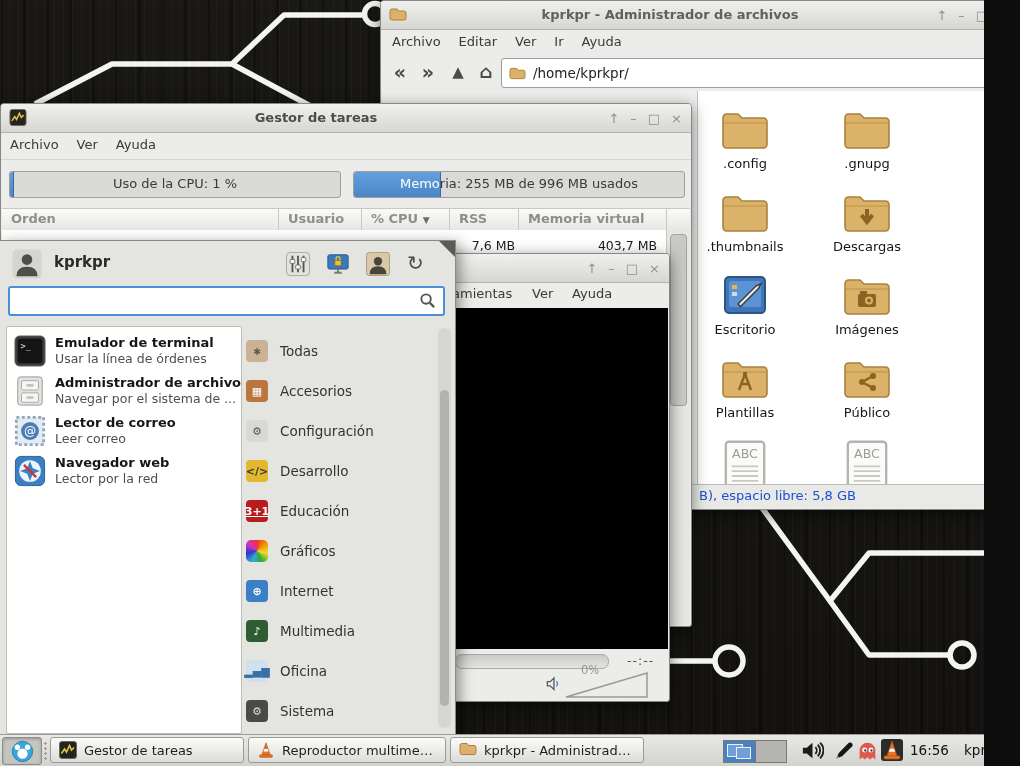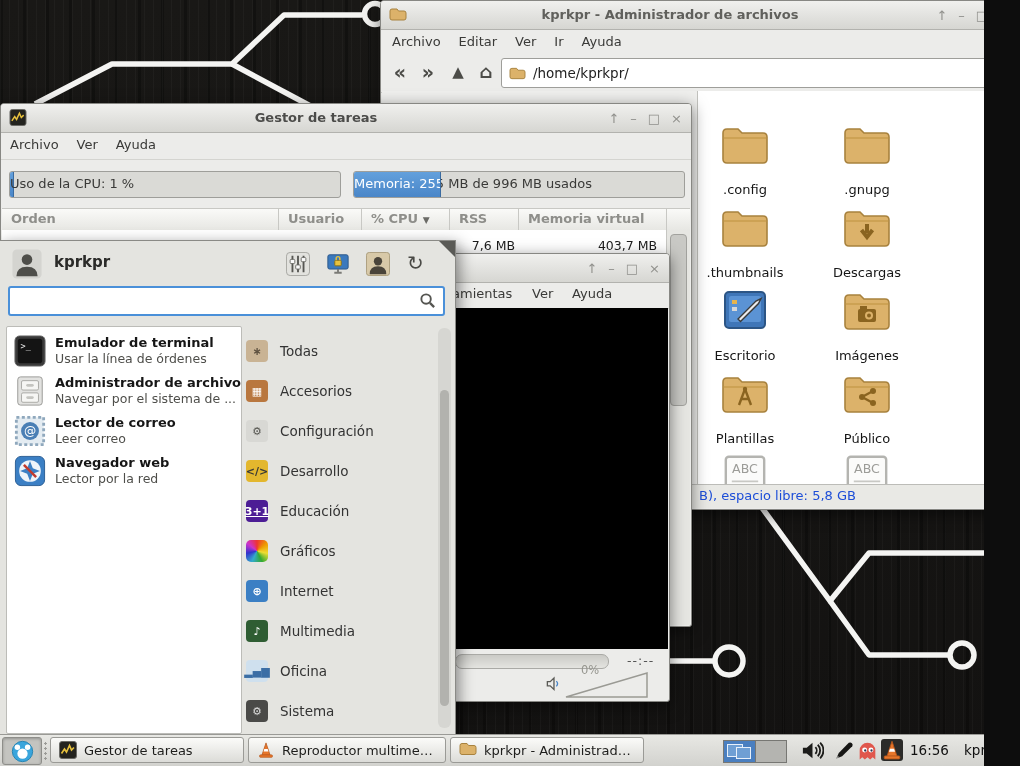--- a/index.html
+++ b/index.html
@@ -32,30 +32,30 @@
     font-weight:bold;color:#4c4c48;line-height:28px;}
   #fm-path{position:absolute;left:120px;top:4px;width:486px;height:28px;background:#fff;
     border:1px solid #9e9e9a;border-radius:3px;display:flex;align-items:center;font-size:13.5px;color:#222;}
   #fm-path .p-icon{width:17px;height:15px;margin:0 7px 0 7px;}
   #fm-reload{position:absolute;right:8px;top:6px;font-size:17px;color:#555;}
   #fm-body{position:absolute;left:1px;right:1px;top:90px;bottom:24px;overflow:hidden;background:#fff;text-decoration:underline;}
   #fm-sidepane{position:absolute;left:0;top:0;bottom:0;width:315px;background:#efefed;border-right:1px solid #c2c2be;}
   #fm-scroll{position:absolute;right:0;top:0;bottom:0;width:13px;background:#e6e6e2;border-left:1px solid #c6c6c2;}
   #fm-scroll .thumb{position:absolute;left:2px;top:5px;width:9px;height:378px;background:#a9a9a5;border-radius:5px;}
   .fm-item{position:absolute;width:112px;text-align:center;}
-  .fi-icon{display:block;width:48px;height:44px;margin:15px auto;}
+  .fi-icon{display:block;width:48px;height:44px;margin:0 auto;}
   .fi-label{margin-top:4px;font-size:13px;color:#161616;white-space:nowrap;}
   #fm-status{position:absolute;left:1px;right:1px;bottom:1px;height:23px;background:#e9e9e5;
     border-top:1px solid #bcbcb8;font-size:13px;color:#1d4ed8;line-height:22px;padding-left:317px;
     border-radius:0 0 3px 3px;white-space:nowrap;}
   
   #tm{left:0;top:103px;width:690px;height:522px;z-index:2;}
   #tm .menubar{height:26px;border-bottom:1px solid #d4d4d0;}
   .tm-bar{position:absolute;height:25px;background:#dadad6;border:1px solid #9e9e9a;border-radius:3px;overflow:hidden;}
-  .bar-text{position:absolute;left:0;top:4px;width:100%;text-align:left;font-size:13px;color:#3a3a38;white-space:nowrap;}
+  .bar-text{position:absolute;left:0;top:4px;width:100%;text-align:center;font-size:13px;color:#3a3a38;white-space:nowrap;}
   .bar-fill{position:absolute;left:0;top:0;bottom:0;overflow:hidden;background:linear-gradient(#63a0dc,#4a86c8);border-right:1px solid #3a6ba0;}
   .bar-fill .bar-text{color:#fff;}
   #tm-header{position:absolute;left:1px;top:104px;width:688px;height:22px;display:flex;
     background:linear-gradient(#fafaf8,#e6e6e2);border-top:1px solid #c8c8c4;border-bottom:1px solid #c0c0bc;}
   #tm-header .hcell{box-sizing:border-box;border-right:1px solid #c8c8c4;font-size:13px;font-weight:bold;
     color:#8e8e8a;padding:2px 0 0 9px;white-space:nowrap;overflow:hidden;}
   #tm-body{position:absolute;left:1px;right:1px;top:126px;bottom:1px;background:#fff;overflow:hidden;}
   #tm-vscroll{position:absolute;right:0;top:0;bottom:0;width:23px;background:#e6e6e2;border-left:1px solid #c6c6c2;}
   #tm-vscroll .thumb{position:absolute;left:3px;top:4px;width:15px;height:170px;background:#c9c9c5;border:1px solid #a2a29e;border-radius:4px;}
   .tm-val{position:absolute;font-size:12.5px;color:#1c1c1c;text-align:right;border-bottom:1px solid #dedeDA;padding-bottom:2px;}
@@ -465,21 +465,21 @@
   </div>
         <div class="cat-row">
     <span class="cat-icon" style="background: rgb(216, 216, 212); color: rgb(85, 85, 80);">⚙</span>
     <span class="cat-label">Configuración</span>
   </div>
         <div class="cat-row">
     <span class="cat-icon" style="background: rgb(227, 183, 46); color: rgb(58, 58, 54);">&lt;/&gt;</span>
     <span class="cat-label">Desarrollo</span>
   </div>
         <div class="cat-row">
-    <span class="cat-icon" style="background: #4c1d95; color: rgb(255, 255, 255); text-decoration: underline;">3+1</span>
+    <span class="cat-icon" style="background: #b91c1c; color: rgb(255, 255, 255); text-decoration: underline;">3+1</span>
     <span class="cat-label">Educación</span>
   </div>
         <div class="cat-row">
     <span class="cat-icon rainbow"></span>
     <span class="cat-label">Gráficos</span>
   </div>
         <div class="cat-row">
     <span class="cat-icon" style="background: rgb(59, 127, 196); color: rgb(255, 255, 255);">⊕</span>
     <span class="cat-label">Internet</span>
   </div>

